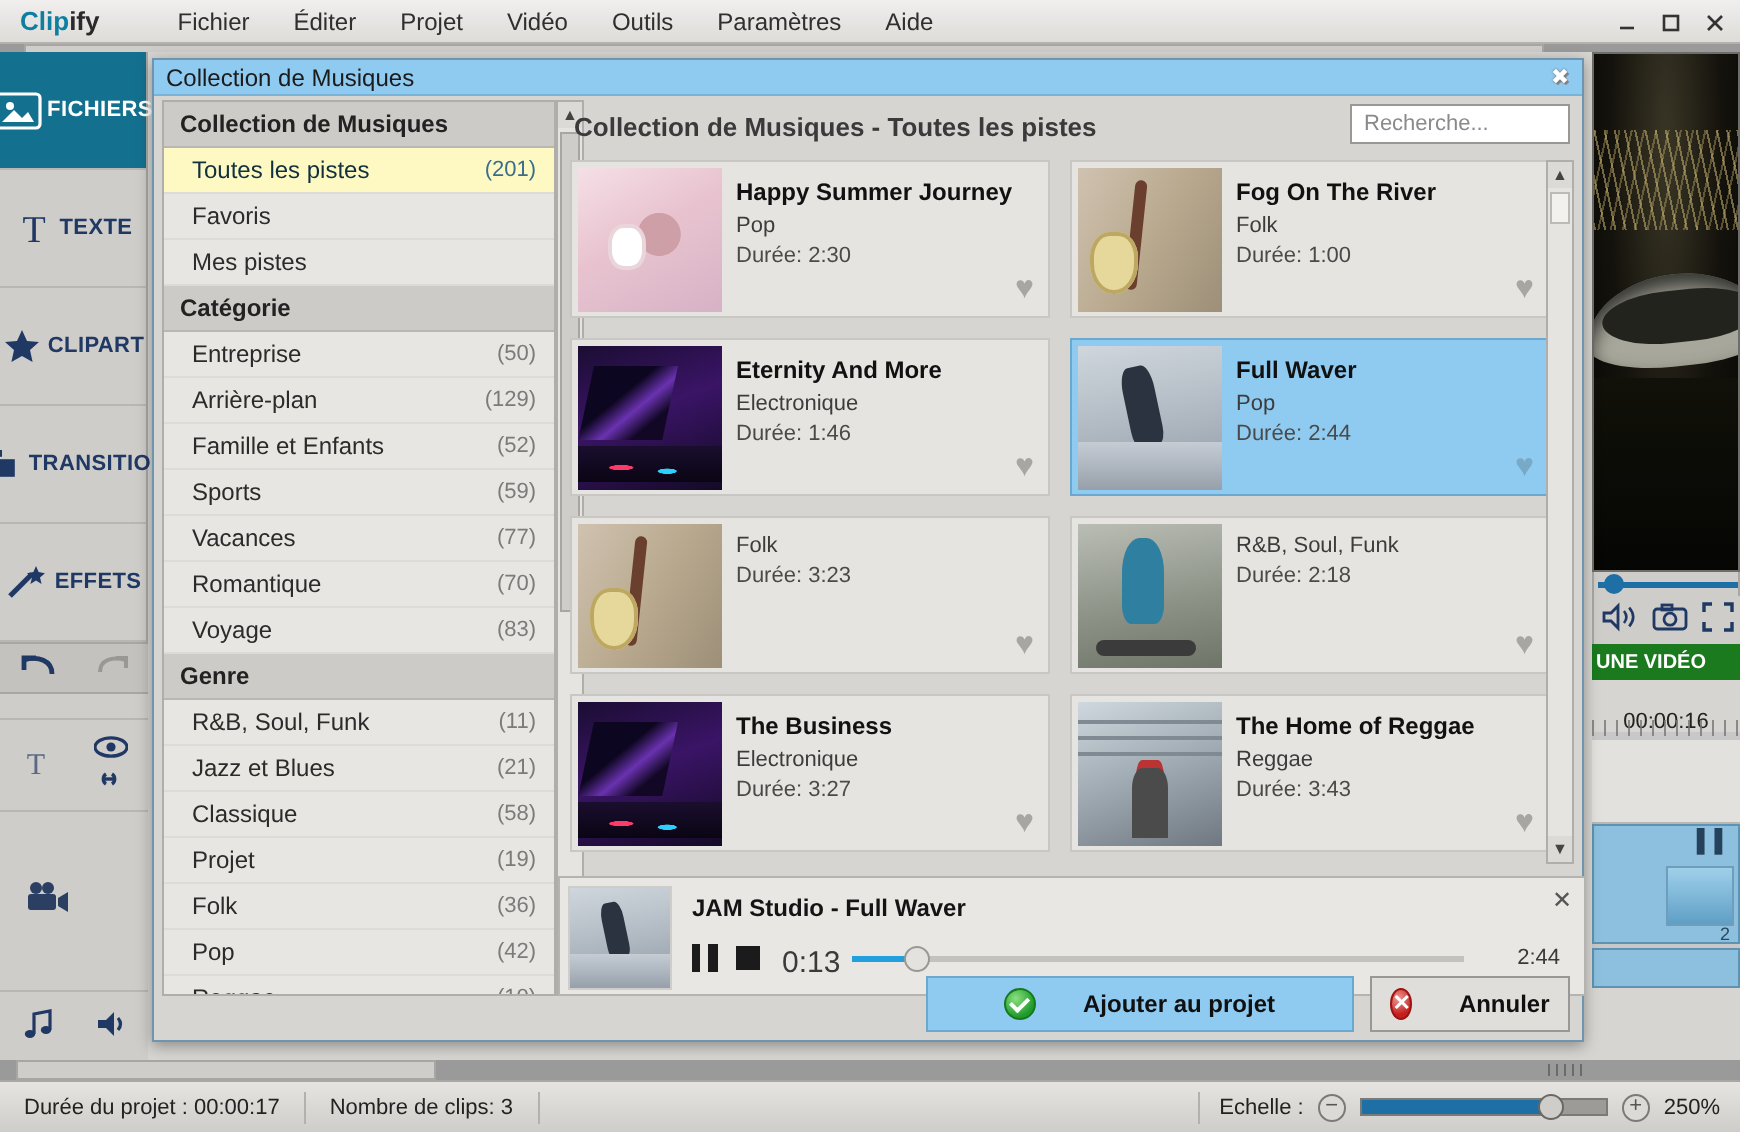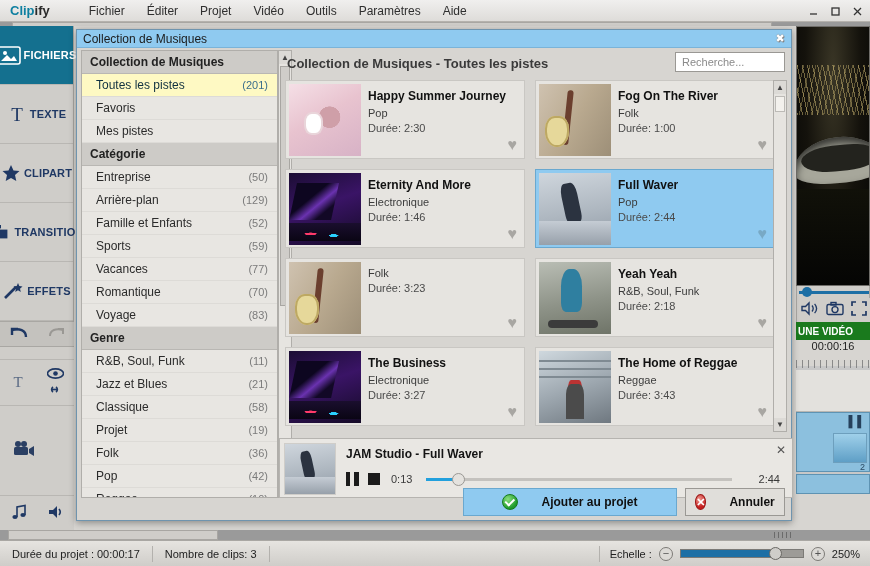--- a/index.html
+++ b/index.html
@@ -115,21 +115,21 @@
   }
 
   .addvideo {
     position:absolute; left:796px; top:322px; width:74px; height:18px;
     background:#1a7a1d; color:#fff; font-size:10px; font-weight:bold;
     display:flex; align-items:center; padding-left:2px; overflow:hidden; white-space:nowrap;
   }
   .timecode {
     position:absolute; left:796px; top:340px; width:74px; height:26px;
     background:#d7d5d1; font-size:11px; color:#222;
-    display:flex; align-items:flex-start; justify-content:center; padding-top:0;
+    display:flex; align-items:flex-start; justify-content:center; padding-top:15px;
   }
   .ruler { position:absolute; left:796px; top:360px; width:74px; height:8px;
     background:repeating-linear-gradient(90deg,#777 0 1px, transparent 1px 6px);
     opacity:.8; }
   .tlband { position:absolute; left:796px; width:74px; }
   .tlb1 { top:370px; height:42px; background:#e3e1dd; border-bottom:1px solid #b9b7b3; }
   .tlb2 { top:412px; height:60px; background:#8cc0de; border:1px solid #5e93b3; }
   .tlb2 .pausebars { position:absolute; right:3px; top:2px; color:#26415c; font-size:11px; letter-spacing:1px; }
   .tlb2 .clipthumb { position:absolute; right:2px; top:20px; width:34px; height:30px;
      background:linear-gradient(#9fd0ea,#5f9fc6); border:1px solid #6d9fbd; }
@@ -241,21 +241,21 @@
   .player {
     position:absolute; left:-2px; top:390px; width:514px; height:60px;
     background:#e9e7e3; border:1px solid #b6b4b0;
   }
   .player .pthumb { position:absolute; left:4px; top:4px; width:52px; height:52px; overflow:hidden; border:1px solid #cfcdc9; }
   .player .ptitle { position:absolute; left:66px; top:8px; font-size:12px; font-weight:bold; color:#141414; }
   .player .pclose { position:absolute; right:6px; top:4px; font-size:12px; color:#555; }
   .pbtn-pause { position:absolute; left:66px; top:33px; width:13px; height:14px;
     background:linear-gradient(90deg,#1b1b1b 0 4px, transparent 4px 8px, #1b1b1b 8px 12px); }
   .pbtn-stop { position:absolute; left:88px; top:34px; width:12px; height:12px; background:#1b1b1b; }
-  .ptime-l { position:absolute; left:111px; top:34px; font-size:11px; color:#3a3a3a; }
+  .ptime-l { position:absolute; left:111px; top:34px; font-size:15px; color:#3a3a3a; }
   .ptrack { position:absolute; left:146px; top:39px; right:60px; height:3px; background:#c4c2be; }
   .ptrack .fill { position:absolute; left:0; top:0; height:3px; width:10%; background:#22a0dd; }
   .ptrack .knob { position:absolute; left:8.5%; top:-5px; width:13px; height:13px; border-radius:50%; background:#e4e2de; border:1px solid #9a9894; }
   .ptime-r { position:absolute; right:12px; top:34px; font-size:11px; color:#3a3a3a; }
 
   
   .actions { position:absolute; right:8px; bottom:6px; display:flex; gap:8px; }
   .btn {
     height:28px; display:flex; align-items:center; justify-content:center; gap:23px;
     font-size:12px; font-weight:bold; padding:0 14px; border:1px solid #9a9894;
@@ -682,21 +682,20 @@
             <div class="tdur">Durée: 3:23</div>
           </div>
           <div class="heart">♥</div>
         </div>
 
         <div class="card" style="left:250px;top:178px;">
           <div class="thumb">
               <div class="art art-skate"></div>
             </div>
           <div class="tx">
-            <div class="tname">Yeah Yeah</div>
             <div class="tgenre">R&amp;B, Soul, Funk</div>
             <div class="tdur">Durée: 2:18</div>
           </div>
           <div class="heart">♥</div>
         </div>
 
         <div class="card" style="left:0px;top:267px;">
           <div class="thumb">
               <div class="art art-dj"></div>
             </div>

